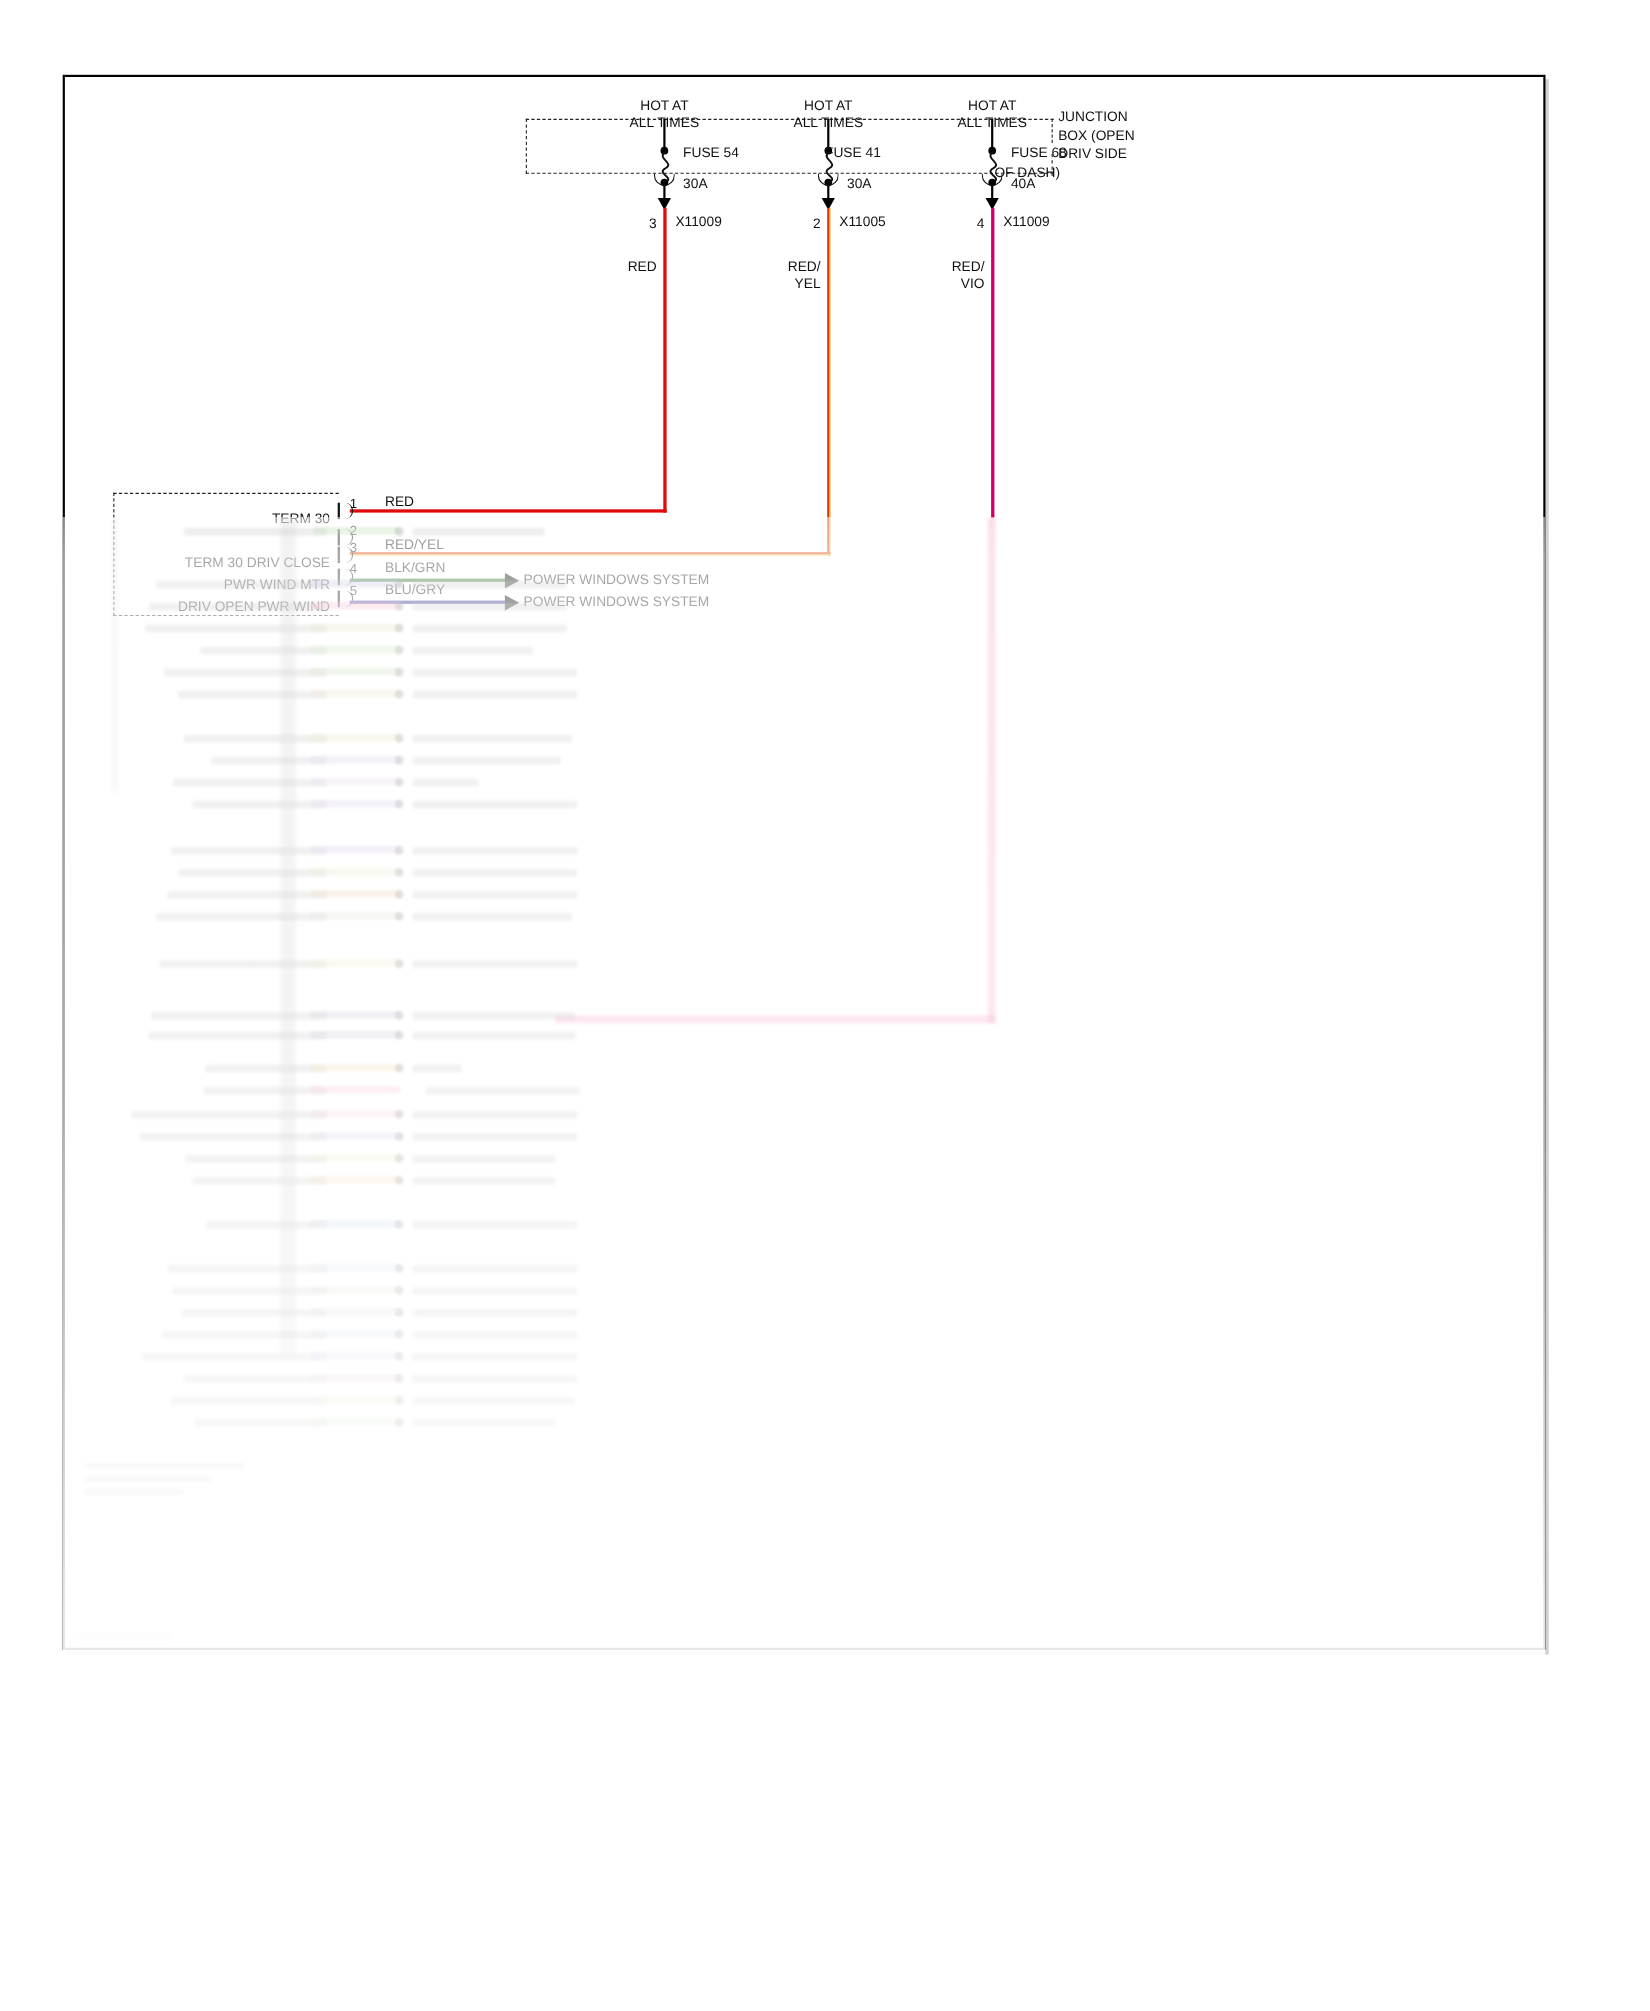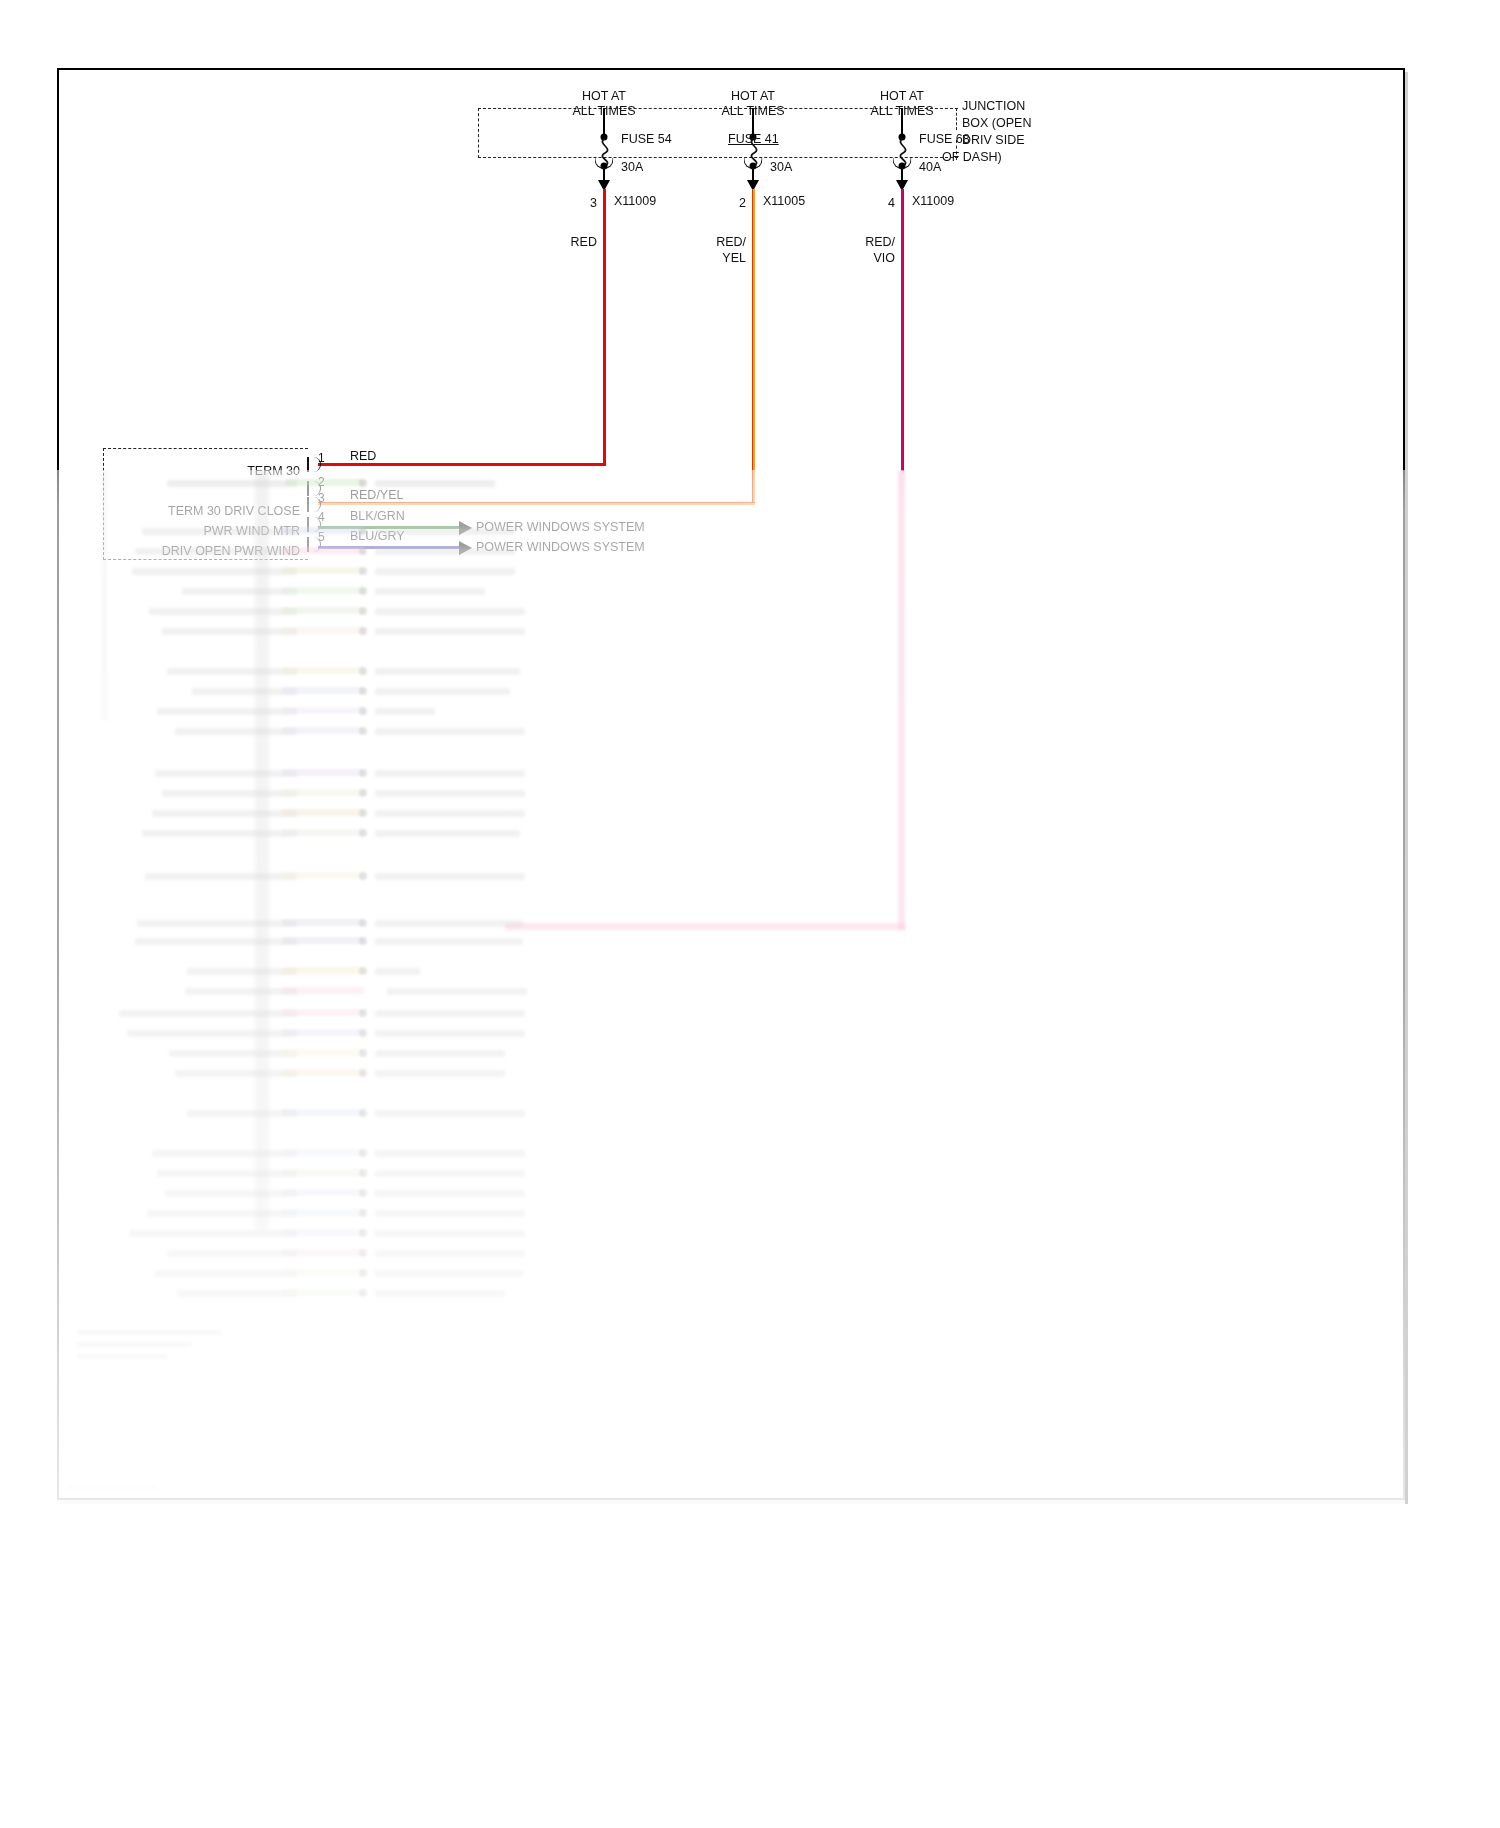--- a/index.html
+++ b/index.html
@@ -207,21 +207,21 @@
   <div class="sheet-shadow"></div>
 
   <div class="jbox jbox-right-open" style="left:478px; top:108px; width:480px; height:50px;"></div>
 
   <div class="jbox-right-stub" style="left:956px; top:108px; height:22px;"></div>
   <div class="jbox-right-stub" style="left:956px; top:140px; height:20px;"></div>
 
   <div class="txt" style="left:962px; top:100px;">JUNCTION</div>
   <div class="txt" style="left:962px; top:117px;">BOX (OPEN</div>
   <div class="txt" style="left:962px; top:134px;">DRIV SIDE</div>
-  <div class="txt" style="left:942px; top:151px;">OF DASH)</div>
+  <div class="txt" style="left:904px; top:151px;">OF DASH)</div>
 
   <div>
     <div class="txt c" style="left:604px; top:90px;">HOT AT</div>
     <div class="txt c" style="left:604px; top:105px;">ALL TIMES</div>
 
     <div class="fuse-lead" style="left:603px; top:108px; height:26px;"></div>
     <div class="fuse-dot" style="left:604px; top:137px;"></div>
 
     <svg class="abs" style="left:592px; top:137px;" width="26" height="30" viewBox="0 0 26 30">
       <path d="M13 1 C 4 7, 22 11, 13 16 C 4 21, 22 24, 13 29" fill="none" stroke="#111" stroke-width="1.7"></path>
@@ -250,21 +250,21 @@
 
     <div class="fuse-lead" style="left:752px; top:108px; height:26px;"></div>
     <div class="fuse-dot" style="left:753px; top:137px;"></div>
     <svg class="abs" style="left:741px; top:137px;" width="26" height="30" viewBox="0 0 26 30">
       <path d="M13 1 C 4 7, 22 11, 13 16 C 4 21, 22 24, 13 29" fill="none" stroke="#111" stroke-width="1.7"></path>
     </svg>
     <div class="fuse-dot" style="left:753px; top:166px;"></div>
     <div class="fuse-lead" style="left:752px; top:166px; height:22px;"></div>
     <div class="arrow-down" style="left:753px; top:180px;"></div>
 
-    <div class="txt" style="left:728px; top:133px;text-decoration:underline;">FUSE 41</div>
+    <div class="txt" style="left:750px; top:133px;">FUSE 41</div>
     <div class="txt" style="left:770px; top:161px;">30A</div>
 
     <div class="cup" style="left:753px; top:158px;"></div>
 
     <div class="txt r" style="left:746px; top:197px;">2</div>
     <div class="txt" style="left:763px; top:195px;">X11005</div>
 
     <div class="txt r" style="left:746px; top:236px;">RED/</div>
     <div class="txt r" style="left:746px; top:252px;">YEL</div>
 

